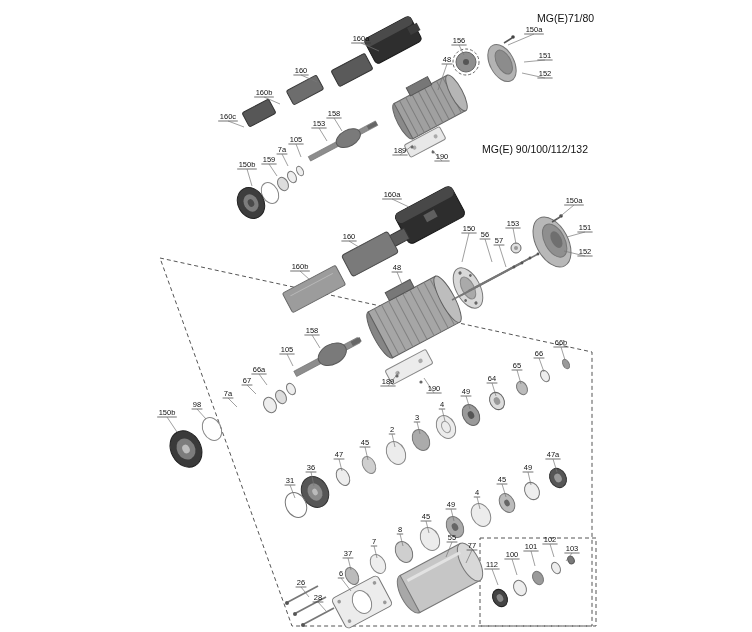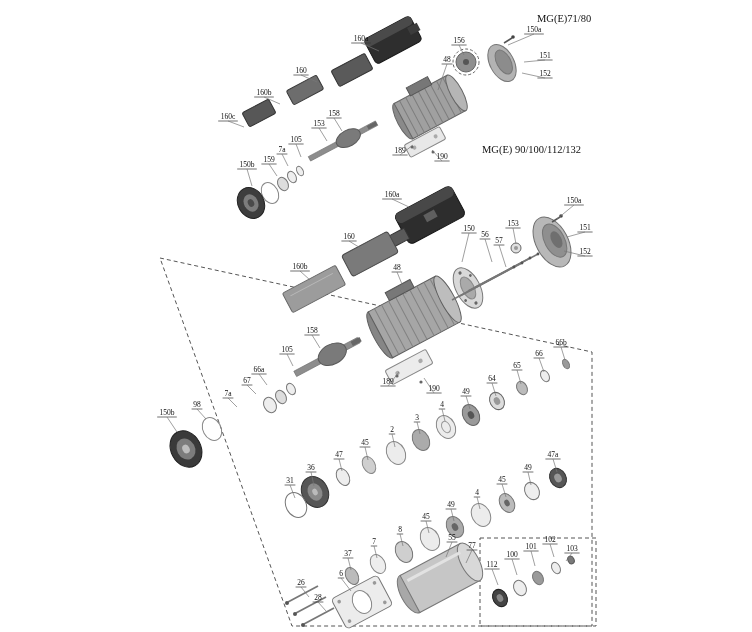--- a/index.html
+++ b/index.html
@@ -1,17 +1,17 @@
 <!DOCTYPE html>
 <html><head>
 <meta charset="utf-8">
 <style>
   html,body{margin:0;padding:0;background:#fff;}
   .canvas{position:relative;width:704px;height:632px;background:#ffffff;overflow:hidden;
-          font-family:Liberation Serif, serif;padding-left:34px;}
+          font-family:Liberation Sans, sans-serif;padding-left:34px;}
   svg{position:absolute;left:0;top:0;}
   .dash{fill:none;stroke:#555;stroke-width:1;stroke-dasharray:4 3;}
   .title{font-size:10.5px;fill:#111;}
   .callout{font-size:7.5px;fill:#111;text-anchor:middle;}
   .leader{stroke:#777;stroke-width:0.7;}
   .under{stroke:#333;stroke-width:0.7;}
 </style>
 </head>
 <body>
 

